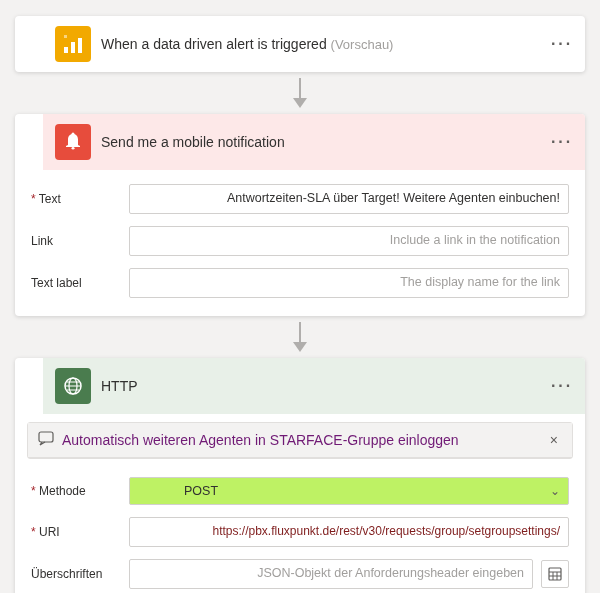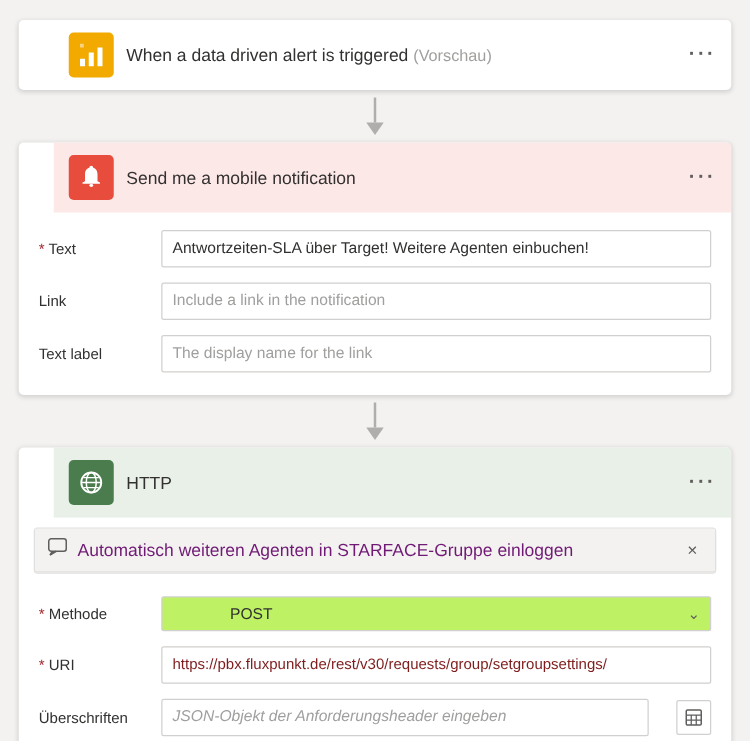--- a/index.html
+++ b/index.html
@@ -90,20 +90,21 @@
 
     .field-input {
       flex: 1;
       border: 1px solid #d2d0ce;
       border-radius: 2px;
       padding: 6px 8px;
       font-size: 12.5px;
       color: #323130;
       background: #fff;
       min-height: 30px;
+      text-align: right;
     }
 
     .field-input-placeholder {
       color: #a19f9d;
     }
 
     .field-input-value {
       color: #323130;
     }
 
@@ -327,21 +328,21 @@
 
       <div class="field-row">
         <div class="field-label">
           <span style="color:#a4262c;">*</span> URI
         </div>
         <div class="field-input field-input-url">https://pbx.fluxpunkt.de/rest/v30/requests/group/setgroupsettings/</div>
       </div>
 
       <div class="field-row">
         <div class="field-label">Überschriften</div>
-        <div class="field-input field-input-placeholder" style="margin-right:14px;font-style:italic;">JSON-Objekt der Anforderungsheader eingeben</div>
+        <div class="field-input field-input-placeholder" style="margin-right:0;">JSON-Objekt der Anforderungsheader eingeben</div>
         <div class="field-icon-btn">
           <svg width="14" height="14" viewBox="0 0 14 14">
             <rect x="1" y="1" width="12" height="12" rx="1" stroke="#605e5c" stroke-width="1.2" fill="none"></rect>
             <line x1="1" y1="5" x2="13" y2="5" stroke="#605e5c" stroke-width="1"></line>
             <line x1="1" y1="9" x2="13" y2="9" stroke="#605e5c" stroke-width="1"></line>
             <line x1="5" y1="5" x2="5" y2="13" stroke="#605e5c" stroke-width="1"></line>
             <line x1="9" y1="5" x2="9" y2="13" stroke="#605e5c" stroke-width="1"></line>
           </svg>
         </div>
       </div>

